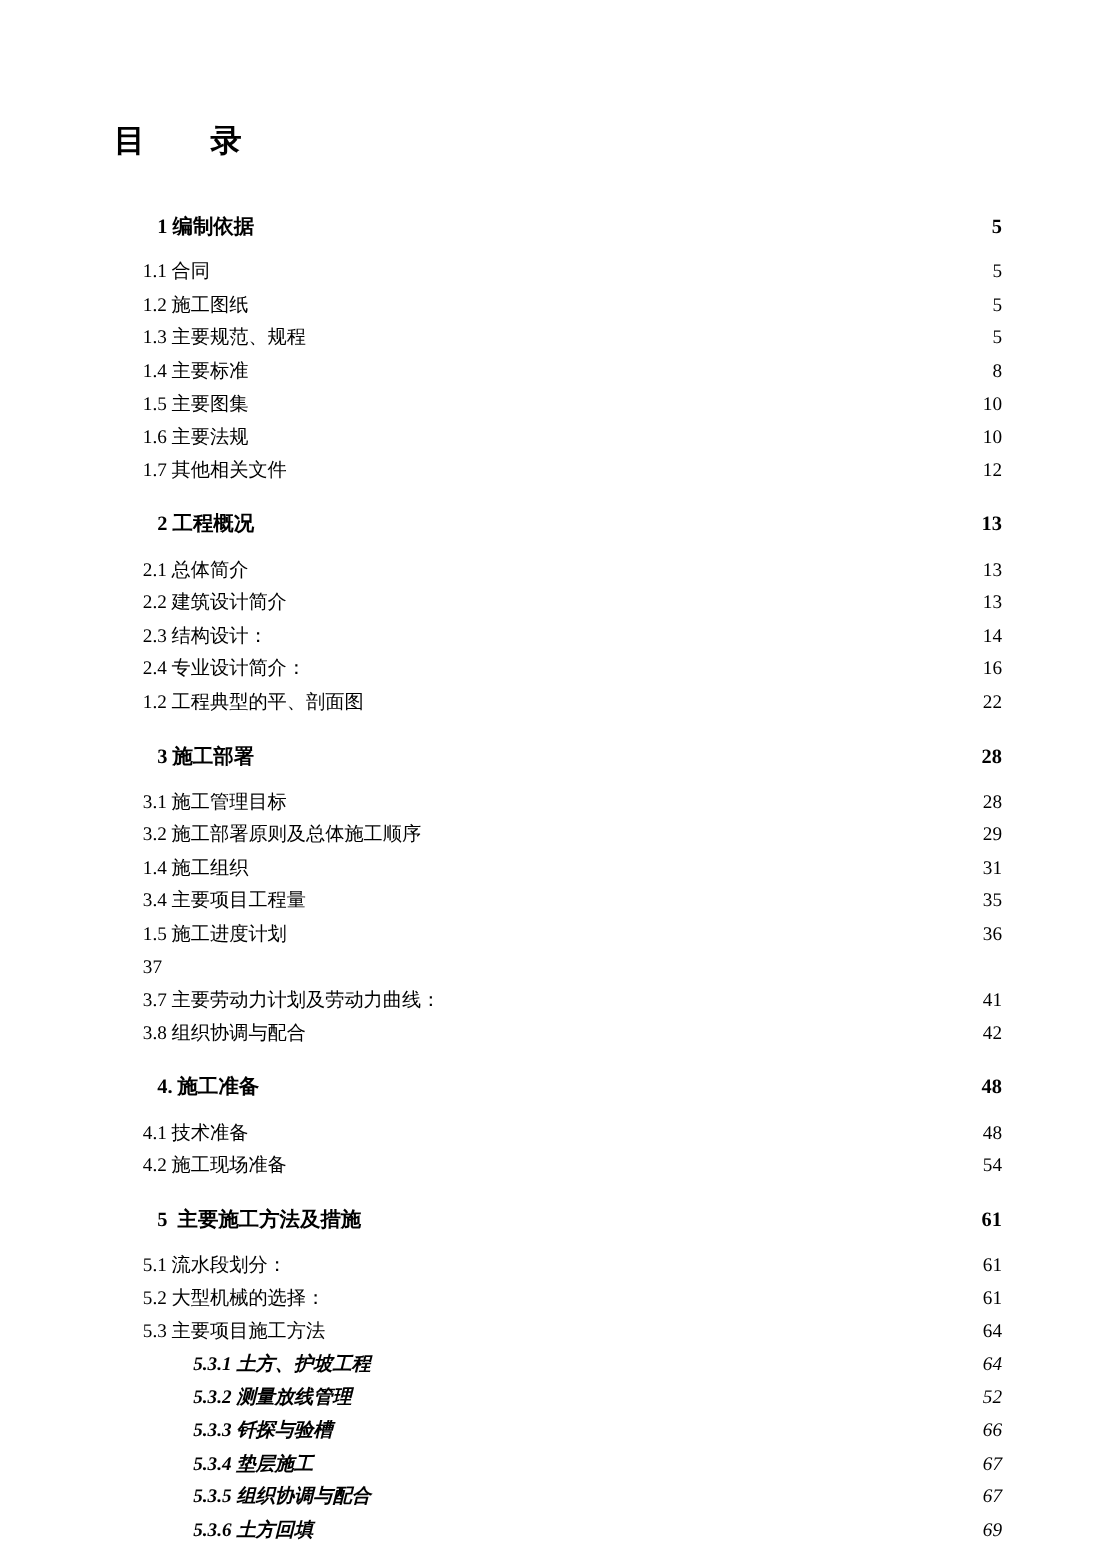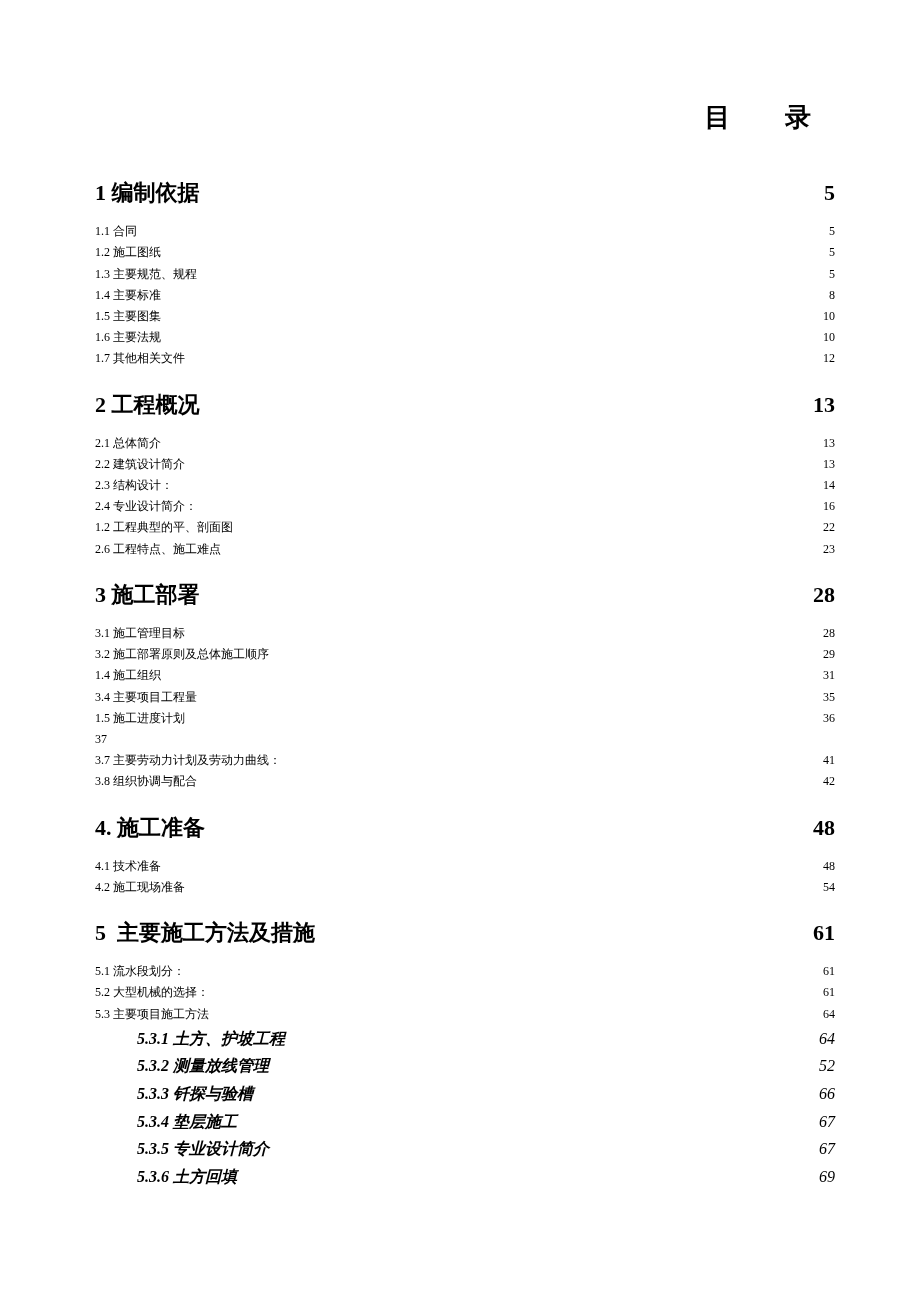--- a/index.html
+++ b/index.html
@@ -7,52 +7,54 @@
       padding: 0;
       background: #fff;
       font-family: "SimSun", "宋体", serif;
       width: 920px;
     }
     .page {
       padding: 100px 85px 60px 95px;
       box-sizing: border-box;
     }
     .title {
-      text-align: right;
+      text-align: left;
       font-size: 26px;
       font-weight: bold;
       margin-bottom: 40px;
       letter-spacing: 24px;
     }
     .row {
       display: flex;
       justify-content: space-between;
       align-items: baseline;
       line-height: 1.6;
       margin-bottom: 2px;
     }
     .row .label { white-space: pre; }
     .row .page-num { font-family: "Times New Roman", serif; }
     .section {
       font-weight: bold;
-      font-size: 22px;
+      font-size: 17px;
       margin-top: 18px;
       margin-bottom: 12px;
+      margin-left: 36px;
     }
     .section .page-num { font-weight: bold; }
     .sub {
-      font-size: 12px;
+      font-size: 16px;
+      margin-left: 24px;
       gap: 24px;
     }
     .sub .page-num { font-weight: normal; }
     .subsub {
       font-size: 16px;
       font-style: italic;
       font-weight: bold;
-      margin-left: 42px;
+      margin-left: 66px;
       font-family: "Times New Roman", "SimSun", serif;
       align-items: center;
     }
     .subsub .page-num { font-weight: normal; font-style: italic; }
   </style>
 </head>
 <body>
 
 <div class="page">
   <div class="title">目  录</div>
@@ -107,24 +109,20 @@
       <span class="page-num">14</span>
     </div>
   <div class="row sub">
       <span class="label">2.4 专业设计简介：</span>
       <span class="page-num">16</span>
     </div>
   <div class="row sub">
       <span class="label">1.2 工程典型的平、剖面图</span>
       <span class="page-num">22</span>
     </div>
-  <div class="row sub">
-      <span class="label">2.6 工程特点、施工难点</span>
-      <span class="page-num">23</span>
-    </div>
 
   <div class="row section">
     <span class="label">3 施工部署</span>
     <span class="page-num">28</span>
   </div>
   <div class="row sub">
       <span class="label">3.1 施工管理目标</span>
       <span class="page-num">28</span>
     </div>
   <div class="row sub">
@@ -195,21 +193,21 @@
     </div>
   <div class="row subsub">
       <span class="label">5.3.3 钎探与验槽</span>
       <span class="page-num">66</span>
     </div>
   <div class="row subsub">
       <span class="label">5.3.4 垫层施工</span>
       <span class="page-num">67</span>
     </div>
   <div class="row subsub">
-      <span class="label">5.3.5 专业设计简介</span>
+      <span class="label">5.3.5 组织协调与配合</span>
       <span class="page-num">67</span>
     </div>
   <div class="row subsub">
       <span class="label">5.3.6 土方回填</span>
       <span class="page-num">69</span>
     </div>
 
 </div>
 
 </body></html>

